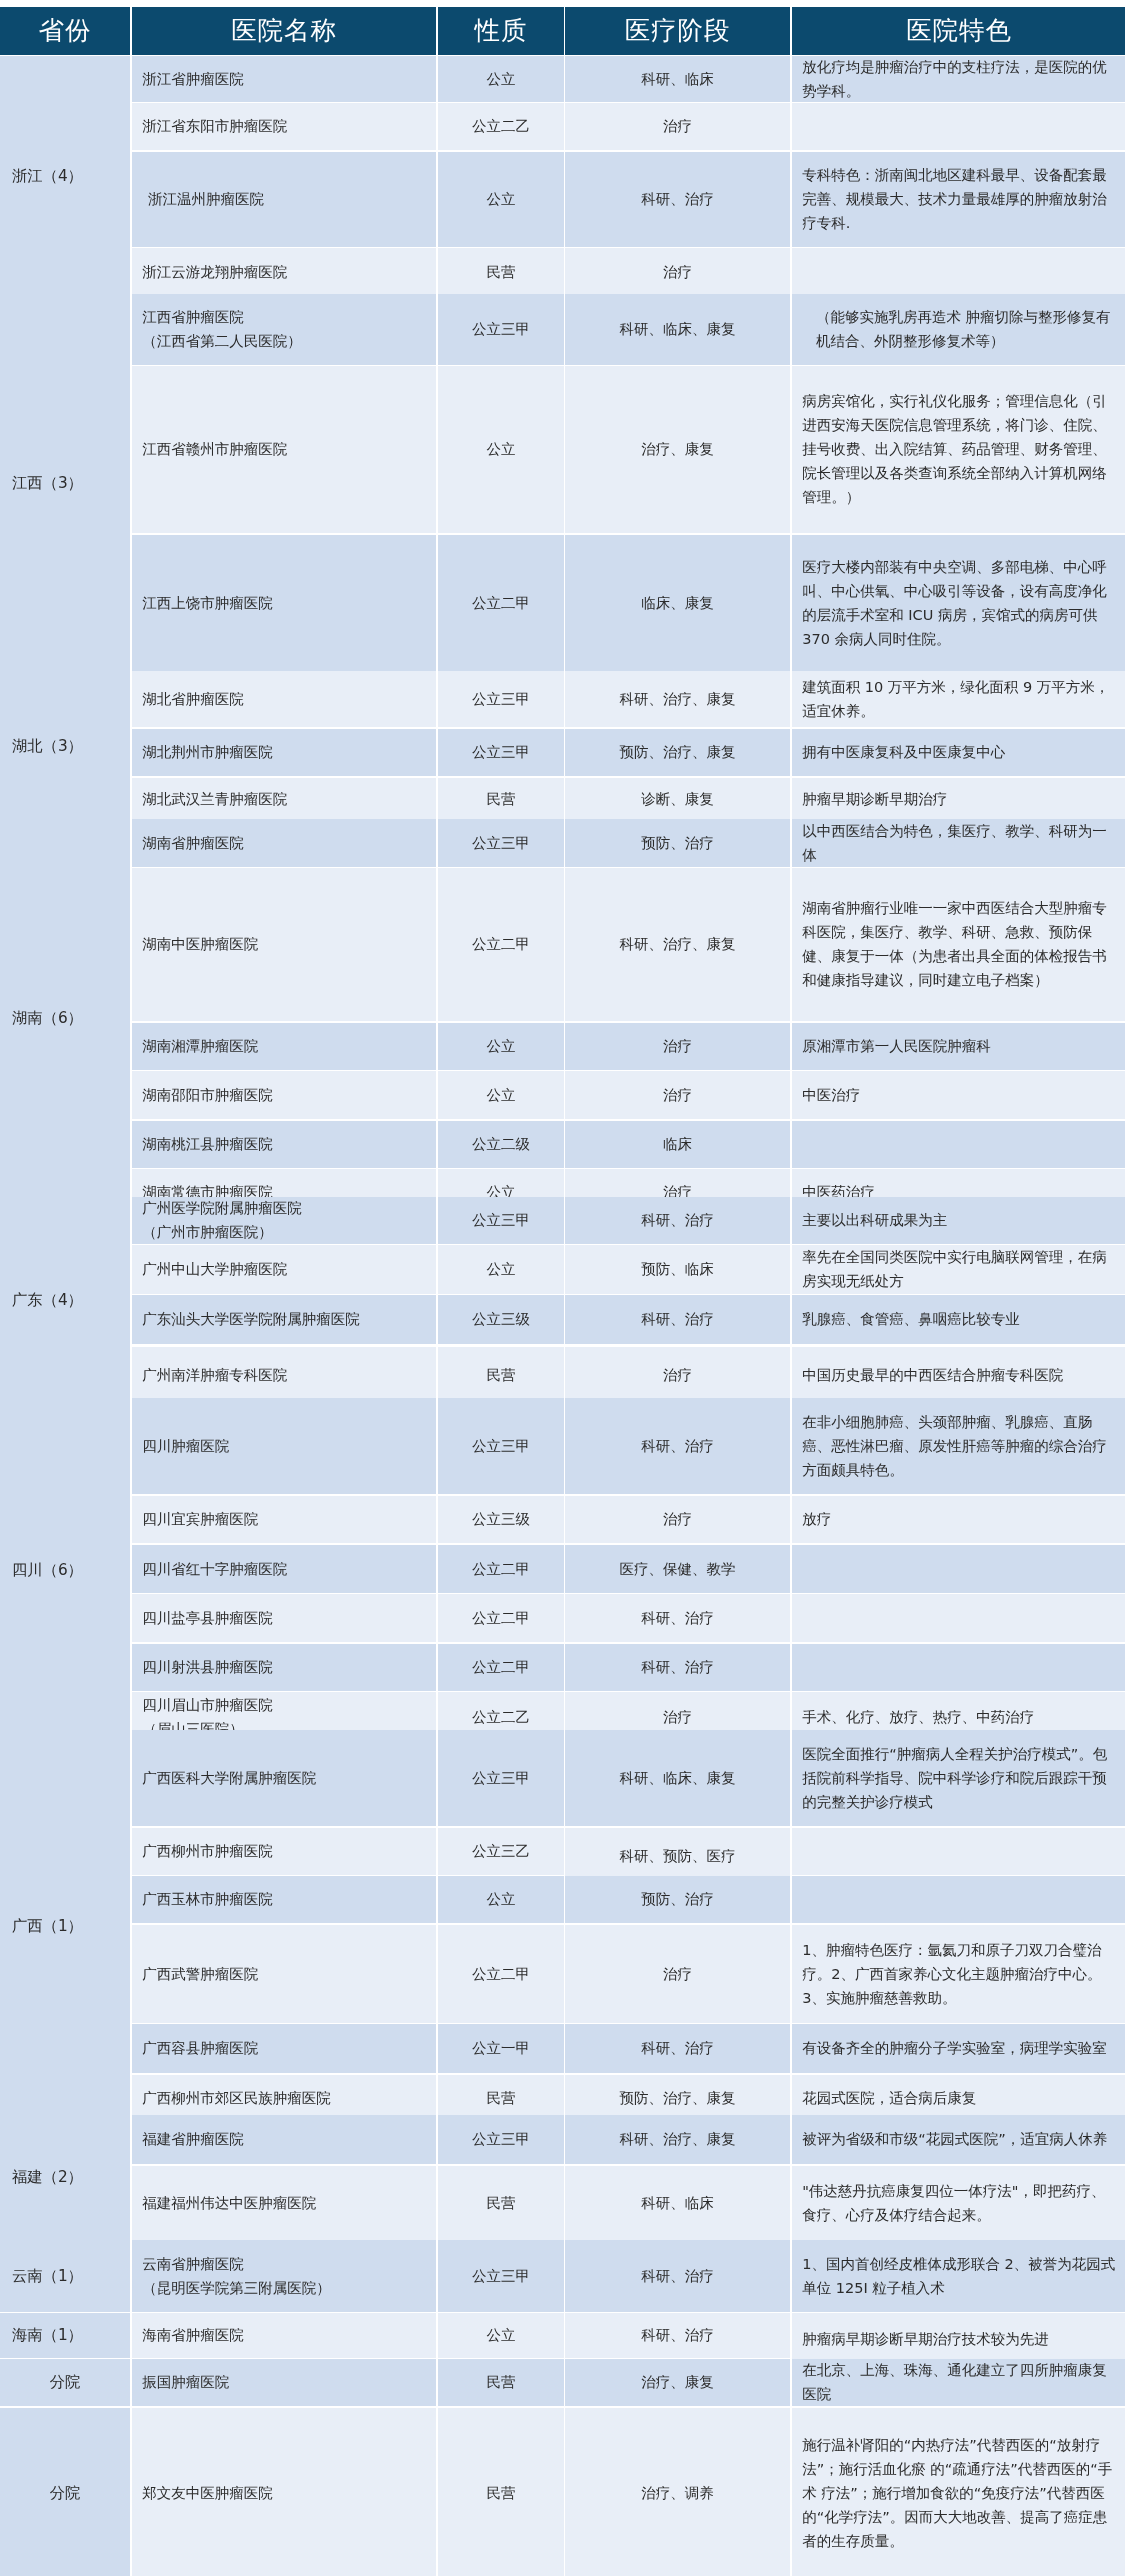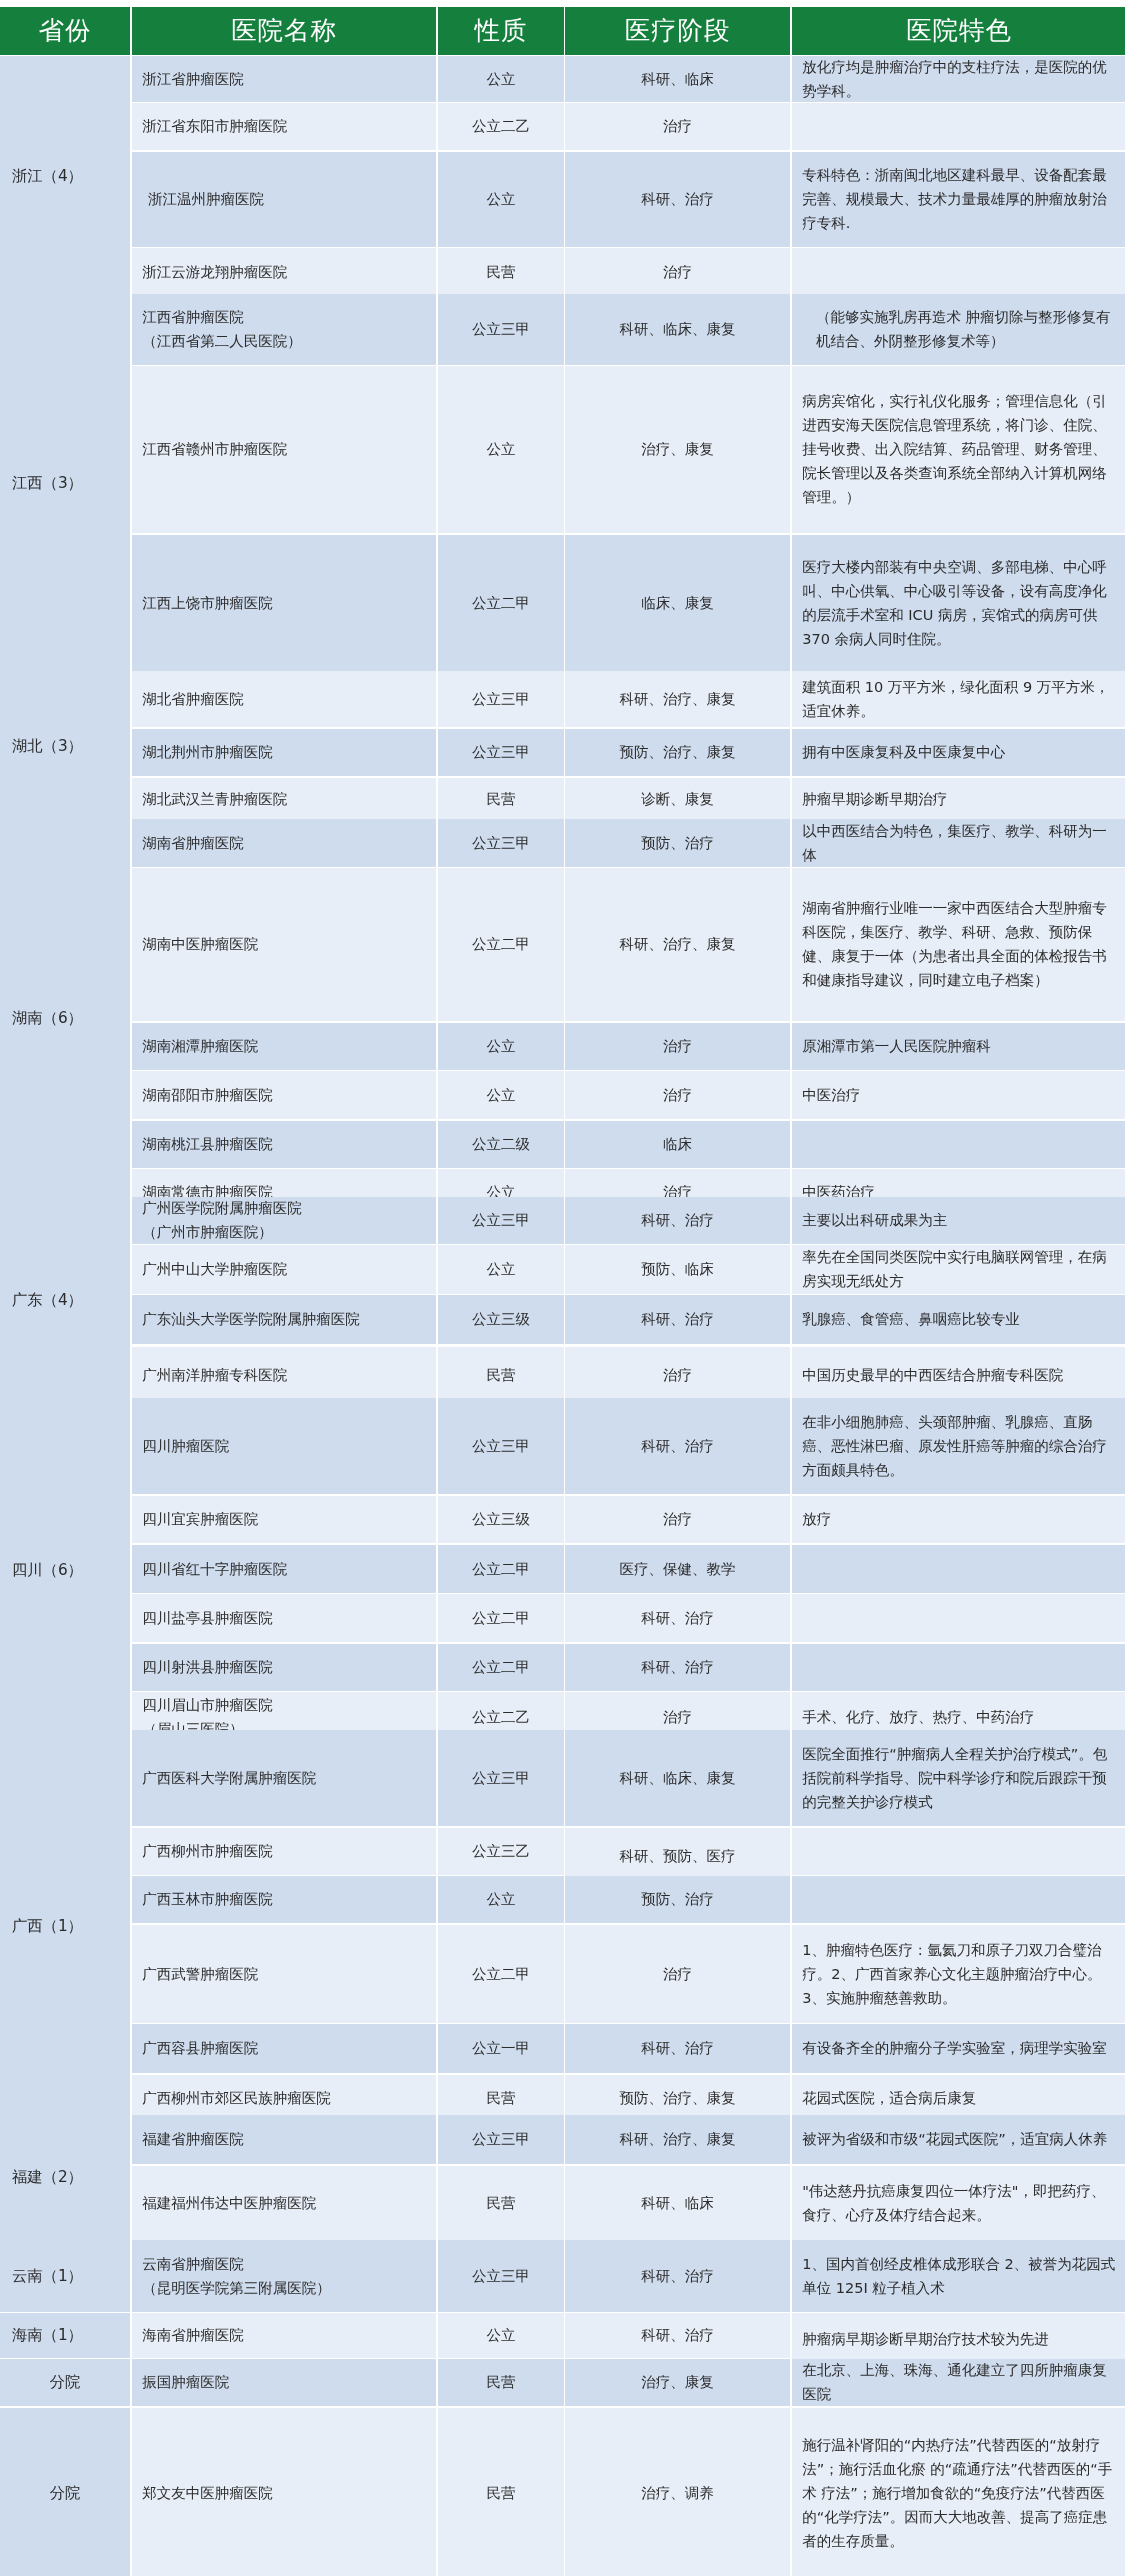--- a/index.html
+++ b/index.html
@@ -1,19 +1,19 @@
 <!DOCTYPE html>
 <html style="font-size:13.6px"><head>
 <meta charset="utf-8">
 <style>
   html, body { margin: 0; padding: 0; background: #ffffff; }
   body { width: 1126px; height: 2576px; position: relative; overflow: hidden;
          font-family: "DejaVu Sans", "Liberation Sans", sans-serif; color: #2b2b2b; }
   #tbl { position: absolute; left: 0; top: 6.8px; width: 1126px; }
-  .hdr { position: absolute; top: 0; height: 48px; background: #15803d; color: #ffffff;
+  .hdr { position: absolute; top: 0; height: 48px; background: #0c4a6e; color: #ffffff;
          font-size: 25.5px; display: flex; align-items: center; justify-content: center;
          letter-spacing: 0.9px; }
   .cell { position: absolute; display: flex; align-items: center; box-sizing: border-box;
           font-size: 14.5px; line-height: 24px; }
   .dark { background: #cfdcee; }
   .light { background: #e8eef7; }
   .prov { justify-content: flex-start; padding-left: 12px; background: #cfdcee; font-size: 15.3px; }
   .prov.center { justify-content: center; padding-left: 0; }
   .name { padding-left: 10.2px; padding-right: 6.8px; white-space: pre-line; }
   .nature, .stage { justify-content: center; text-align: center; }

